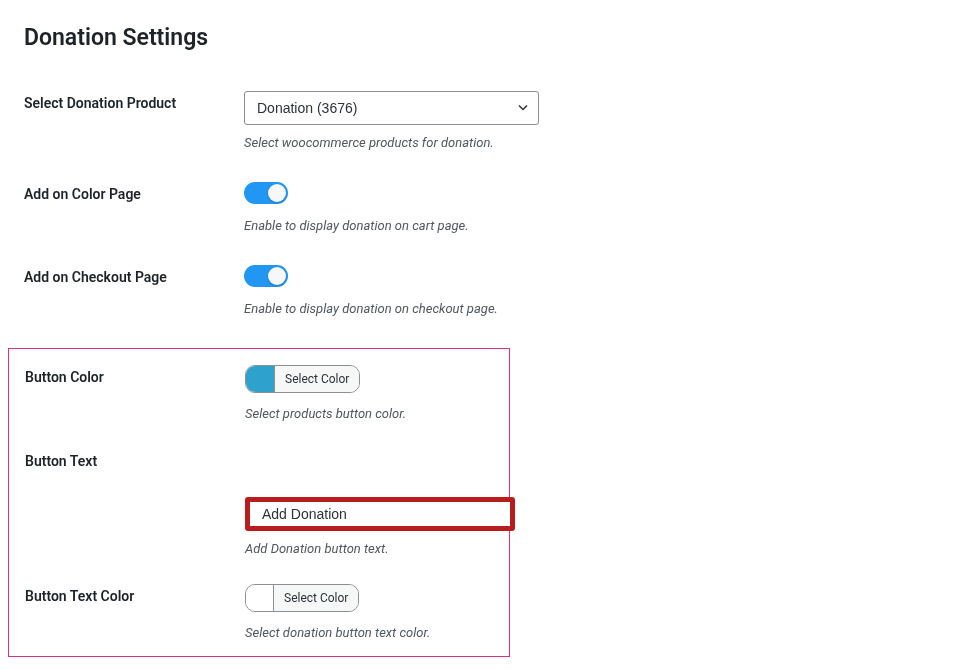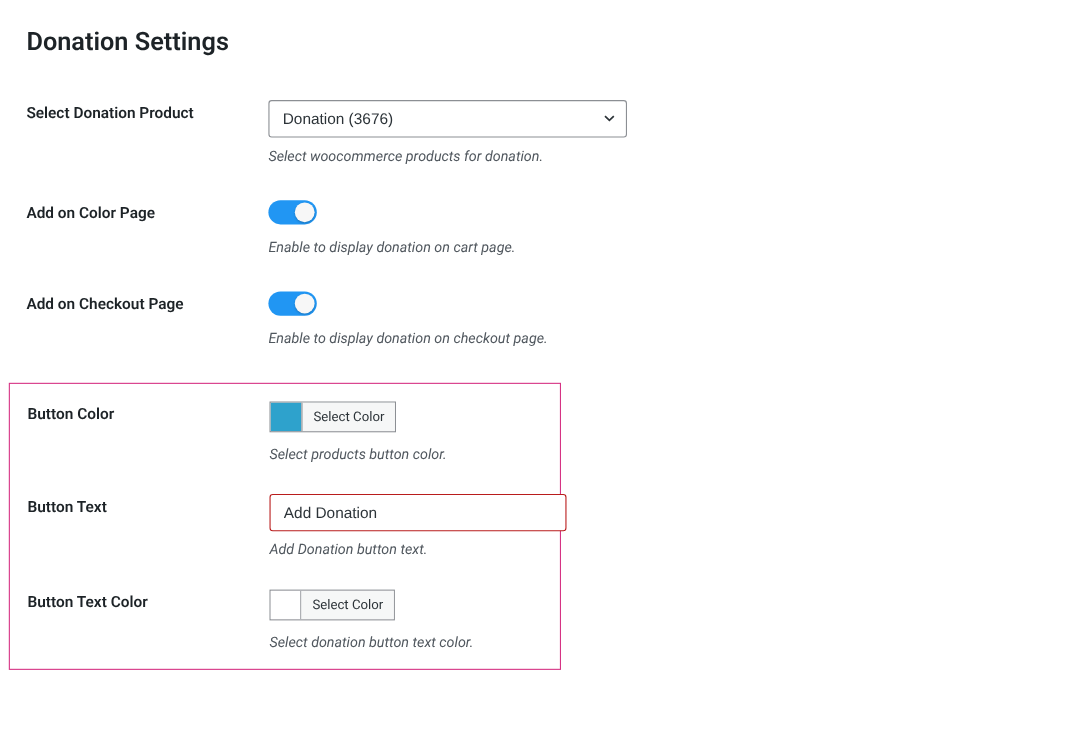--- a/index.html
+++ b/index.html
@@ -31,21 +31,21 @@
       font-size: 14px;
       font-weight: 600;
       color: #1d2327;
       padding-top: 4px;
     }
     .form-control {
       flex: 0 0 auto;
     }
     .select-wrapper {
       position: relative;
-      width: 326px;
+      width: 295px;
     }
     .select-input {
       width: 100%;
       height: 34px;
       border: 1px solid #8c8f94;
       border-radius: 3px;
       background: #fff;
       padding: 0 30px 0 12px;
       font-size: 14px;
       color: #2c3338;
@@ -97,21 +97,21 @@
     }
     .highlight-box .form-row {
       margin-bottom: 28px;
     }
     .highlight-box .form-row:last-child {
       margin-bottom: 0;
     }
     .color-picker {
       display: inline-flex;
       border: 1px solid #8c8f94;
-      border-radius: 0;
+      border-radius: 10px;
       overflow: hidden;
       height: 28px;
       align-items: stretch;
     }
     .color-swatch {
       width: 28px;
       background: #2ea2cc;
     }
     .color-swatch.white {
       background: #fff;
@@ -126,26 +126,27 @@
       color: #2c3338;
       border-left: 1px solid #8c8f94;
       cursor: pointer;
     }
     .color-swatch.white + .color-label {
       border-left: none;
     }
     .text-input {
       width: 270px;
       height: 34px;
-      border: 1px solid #b91c1c;
+      border: 5px solid #b91c1c;
       border-radius: 3px;
       background: #fff;
       padding: 0 12px;
       font-size: 14px;
       color: #2c3338;
+      margin-top: 48px;
     }
   </style>
 </head>
 <body>
 
 <h1 class="page-title">Donation Settings</h1>
 
 <div class="form-table">
 
   <div class="form-row">

